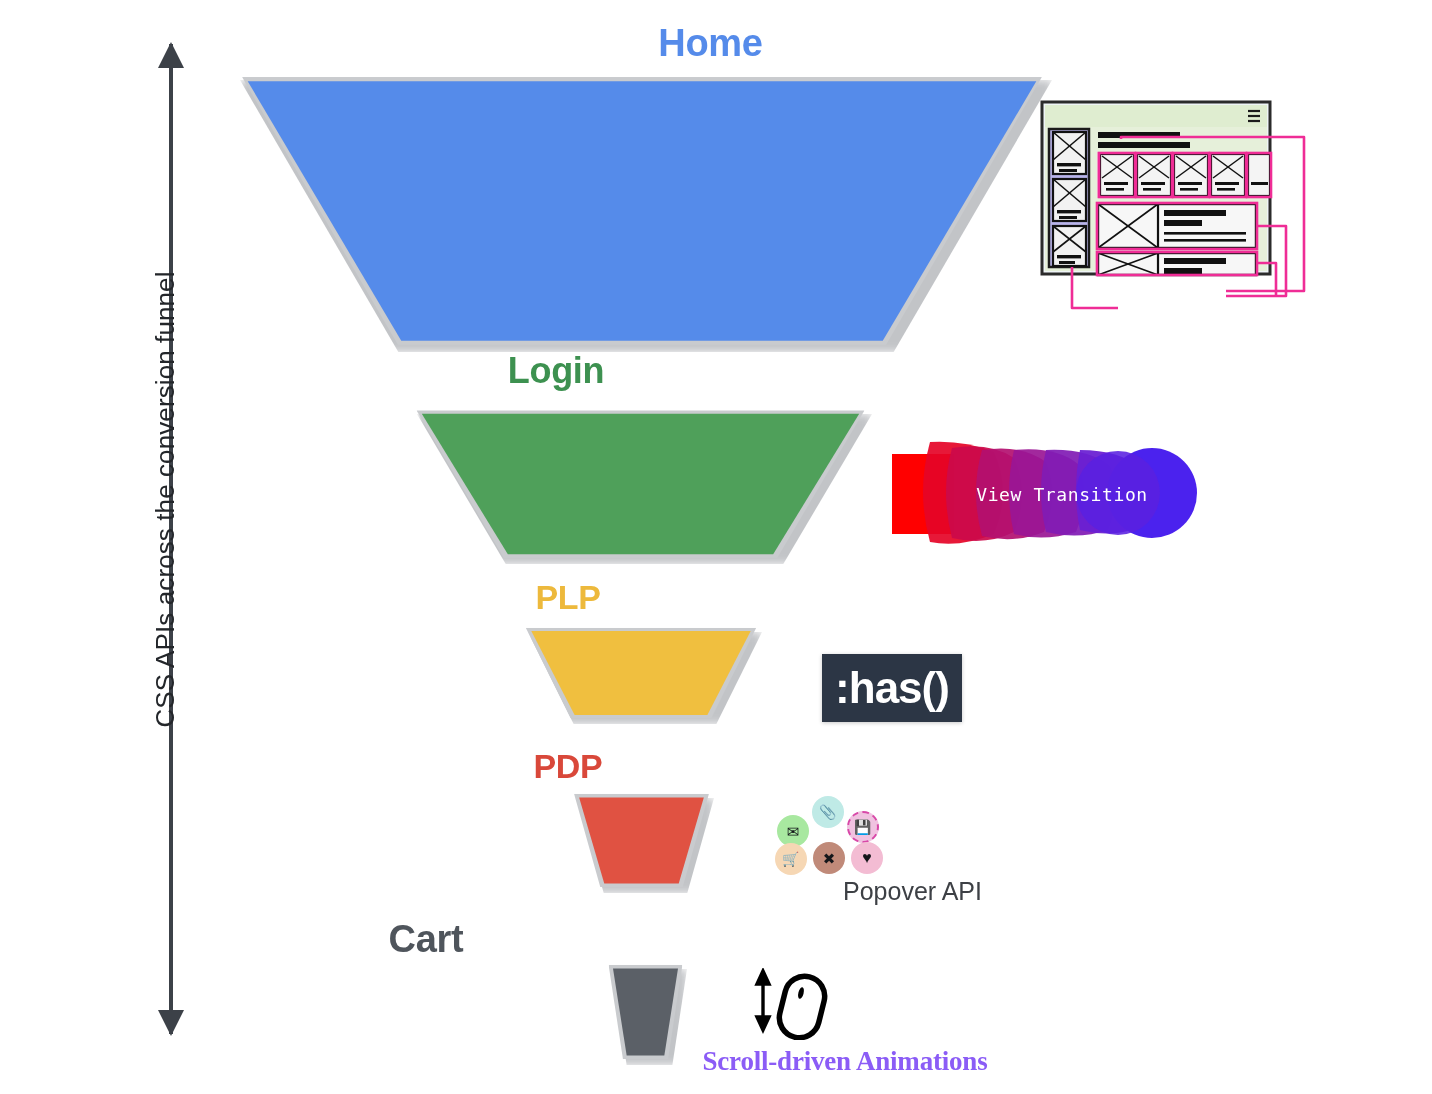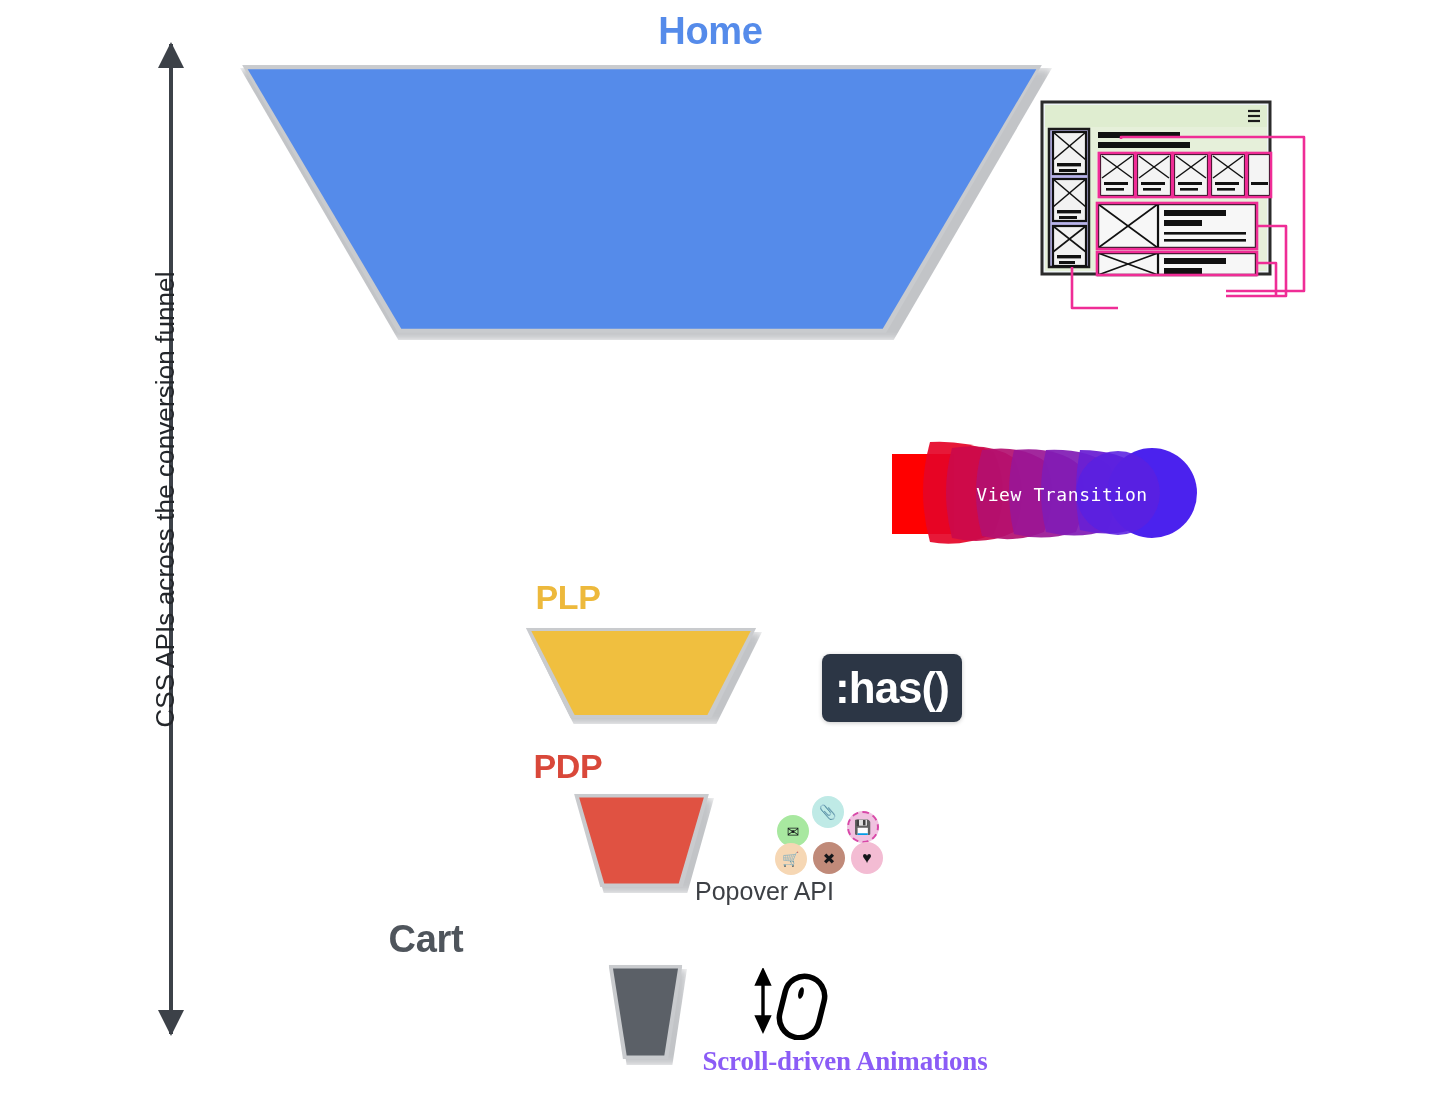--- a/index.html
+++ b/index.html
@@ -127,21 +127,20 @@
     height: 68px;
     background: #2c3645;
     display: flex;
     align-items: center;
     justify-content: center;
     color: #ffffff;
     font-size: 44px;
     font-weight: bold;
     letter-spacing: -1px;
     box-shadow: 0 1px 4px rgba(0,0,0,.22);
-    border-radius: 8px;
   }
 
   
   .popover-figure {
     position: absolute;
     left: 775px;
     top: 793px;
     width: 110px;
     height: 80px;
   }
@@ -152,24 +151,24 @@
     border-radius: 50%;
     display: flex;
     align-items: center;
     justify-content: center;
     font-size: 15px;
     color: #14161a;
     line-height: 1;
   }
   .popover-label {
     position: absolute;
-    left: 695px;
+    left: 722px;
     top: 877px;
     width: 260px;
-    text-align: left;
+    text-align: right;
     font-size: 25px;
     color: #3d4045;
   }
 
   
   .scroll-figure {
     position: absolute;
     left: 748px;
     top: 968px;
     width: 90px;
@@ -193,29 +192,37 @@
 
 <div id="stage">
 
   <div class="axis-wrap">
     <div class="axis-line"></div>
     <div class="axis-head up"></div>
     <div class="axis-head down"></div>
     <div class="axis-label">CSS APIs across the conversion funnel</div>
   </div>
 
-  <div class="funnel-stage" style="left:0;top:0;width:1421px;height:345px;">
+  <div class="funnel-stage" style="left:0;top:12px;width:1421px;height:345px;">
     <div class="funnel-title" style="top:12px;font-size:38px;color:#558bea;">Home</div>
     <div class="trap" style="left:236px;top:63px;width:812px;height:272px;">
       <div class="shadow" style="clip-path:polygon(0% 0%,100% 0%,80.5% 100%,19.5% 100%);"></div>
       <div class="body edge" style="clip-path:polygon(0% 0%,100% 0%,80.5% 100%,19.5% 100%);"></div>
       <div class="body" style="clip-path:polygon(0.7% 1.6%,99.3% 1.6%,80.1% 98.4%,19.9% 98.4%);background:#558bea;"></div>
     </div>
   </div>
 
+  <div class="funnel-stage" style="left:0;top:345px;width:1432px;height:225px;">
+    <div class="funnel-title" style="top:8px;font-size:36px;color:#3d9150;left:-160px;">Login</div>
+    <div class="trap" style="left:413px;top:64px;width:455px;height:150px;">
+      <div class="shadow" style="clip-path:polygon(0% 0%,100% 0%,80.5% 100%,19.5% 100%);"></div>
+      <div class="body edge" style="clip-path:polygon(0% 0%,100% 0%,80.5% 100%,19.5% 100%);"></div>
+      <div class="body" style="clip-path:polygon(1.2% 2.4%,98.8% 2.4%,79.6% 97.6%,20.4% 97.6%);background:#4fa05a;"></div>
+    </div>
+  </div>
 
   <div class="funnel-stage" style="left:0;top:570px;width:1432px;height:165px;">
     <div class="funnel-title" style="top:10px;font-size:34px;color:#edb93c;left:-148px;">PLP</div>
     <div class="trap" style="left:524px;top:57px;width:234px;height:92px;">
       <div class="shadow" style="clip-path:polygon(0% 0%,100% 0%,80.5% 100%,19.5% 100%);"></div>
       <div class="body edge" style="clip-path:polygon(0% 0%,100% 0%,80.5% 100%,19.5% 100%);"></div>
       <div class="body" style="clip-path:polygon(2.4% 3.6%,97.6% 3.6%,78.8% 96.4%,21.2% 96.4%);background:#f0bf3f;"></div>
     </div>
   </div>
 

